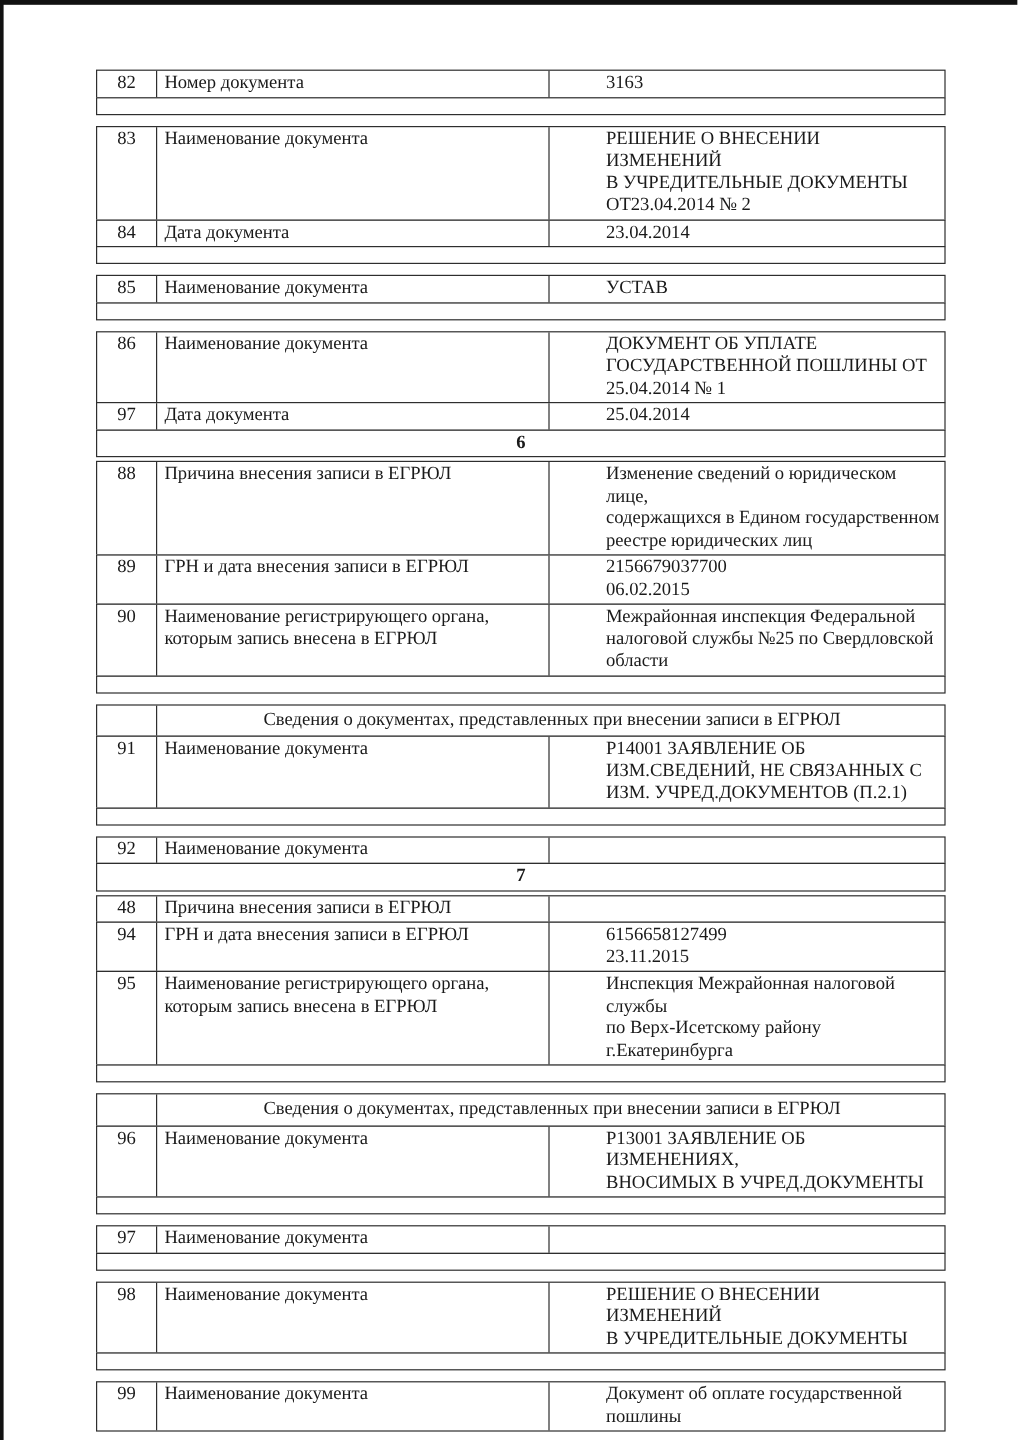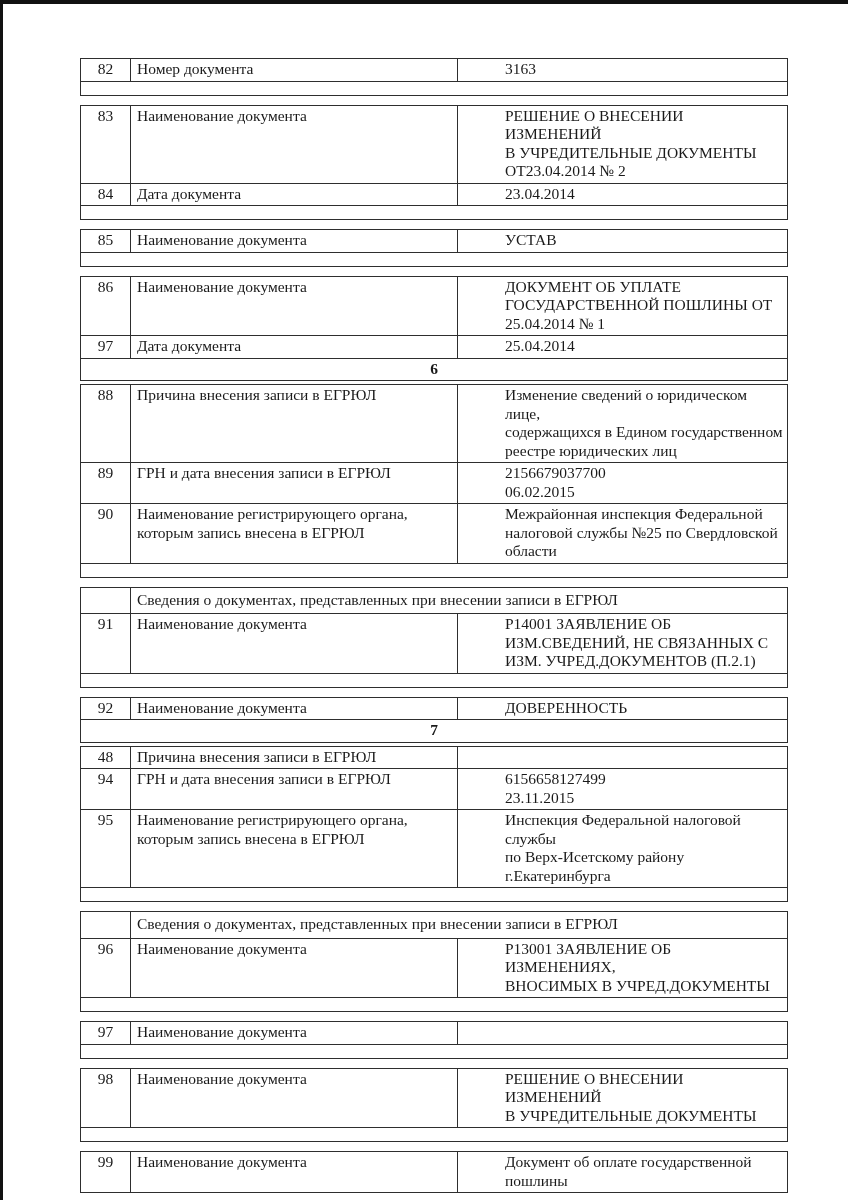--- a/index.html
+++ b/index.html
@@ -23,21 +23,21 @@
   .doc-table{margin:58px 0 0 80px;width:708px;}
   .t-row{
     display:flex;background:var(--paper);
     border:1px solid var(--border);
     margin-top:-1px;
   }
   .t-row.after-gap{margin-top:0;}
   .c-num{flex:0 0 50px;width:50px;text-align:center;border-right:1px solid var(--border);padding:1px 2px 2px;}
   .c-label{flex:0 0 327px;width:327px;border-right:1px solid var(--border);padding:1px 4px 2px 6px;white-space:pre-line;}
   .c-value{flex:1;padding:1px 4px 2px 4px;white-space:pre-line;margin-left:43px;}
-  .c-span{flex:1;padding:3px 4px 4px 6px;}
+  .c-span{flex:1;padding:3px 4px 4px 6px;text-align:center;}
   .t-sep{height:15px;}
   .t-spacer{height:9px;}
   .t-spacer.sm{height:3px;}
   .t-section{display:block;text-align:center;font-weight:bold;padding:1px 0 2px;}
 
   .doc-footer{
     margin:22px 0 0 80px;width:708px;
     display:flex;align-items:flex-end;
     font-size:11.5px;line-height:13px;
   }
@@ -128,39 +128,38 @@
         <div class="c-label">Наименование документа</div>
         <div class="c-value">Р14001 ЗАЯВЛЕНИЕ ОБ
 ИЗМ.СВЕДЕНИЙ, НЕ СВЯЗАННЫХ С
 ИЗМ. УЧРЕД.ДОКУМЕНТОВ (П.2.1)</div>
       </div>
       <div class="t-row t-sep"></div>
       <div class="t-spacer"></div>
       <div class="t-row after-gap">
         <div class="c-num">92</div>
         <div class="c-label">Наименование документа</div>
-        <div class="c-value">ДОВЕРЕННОСТЬ</div>
       </div>
       <div class="t-row t-section">7</div>
       <div class="t-spacer sm"></div>
       <div class="t-row after-gap">
         <div class="c-num">48</div>
         <div class="c-label">Причина внесения записи в ЕГРЮЛ</div>
       </div>
       <div class="t-row">
         <div class="c-num">94</div>
         <div class="c-label">ГРН и дата внесения записи в ЕГРЮЛ</div>
         <div class="c-value">6156658127499
 23.11.2015</div>
       </div>
       <div class="t-row">
         <div class="c-num">95</div>
         <div class="c-label">Наименование регистрирующего органа,
 которым запись внесена в ЕГРЮЛ</div>
-        <div class="c-value">Инспекция Федеральной налоговой службы
+        <div class="c-value">Инспекция Межрайонная налоговой службы
 по Верх-Исетскому району г.Екатеринбурга</div>
       </div>
       <div class="t-row t-sep"></div>
       <div class="t-spacer"></div>
       <div class="t-row after-gap">
         <div class="c-num"></div>
         <div class="c-span">Сведения о документах, представленных при внесении записи в ЕГРЮЛ</div>
       </div>
       <div class="t-row">
         <div class="c-num">96</div>

